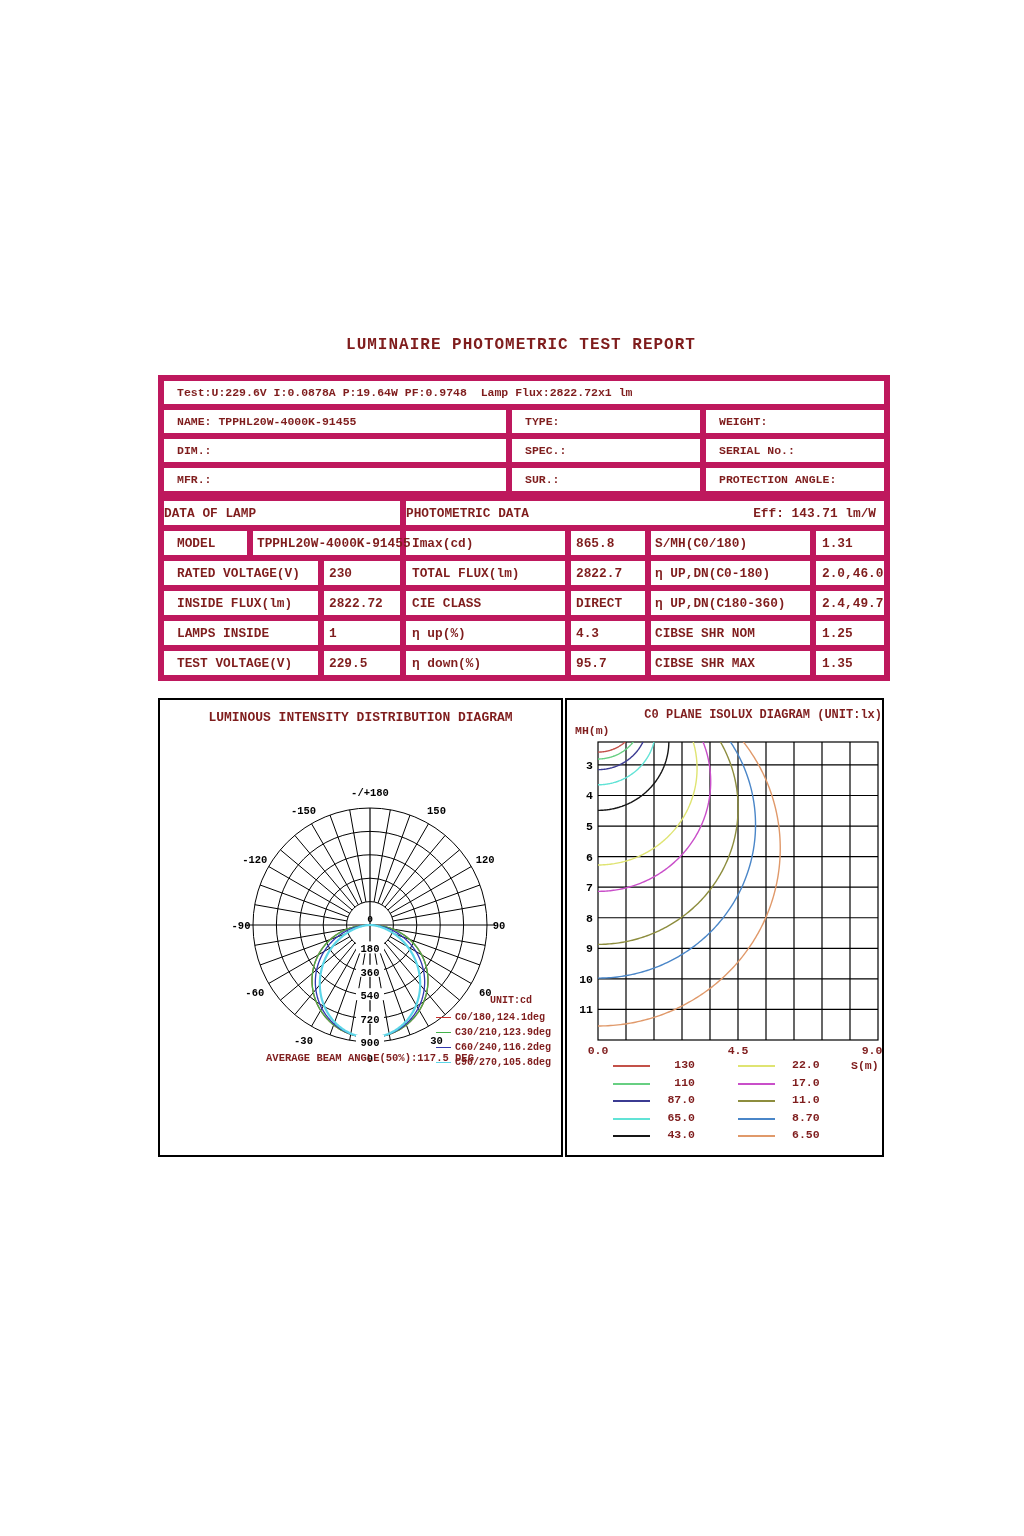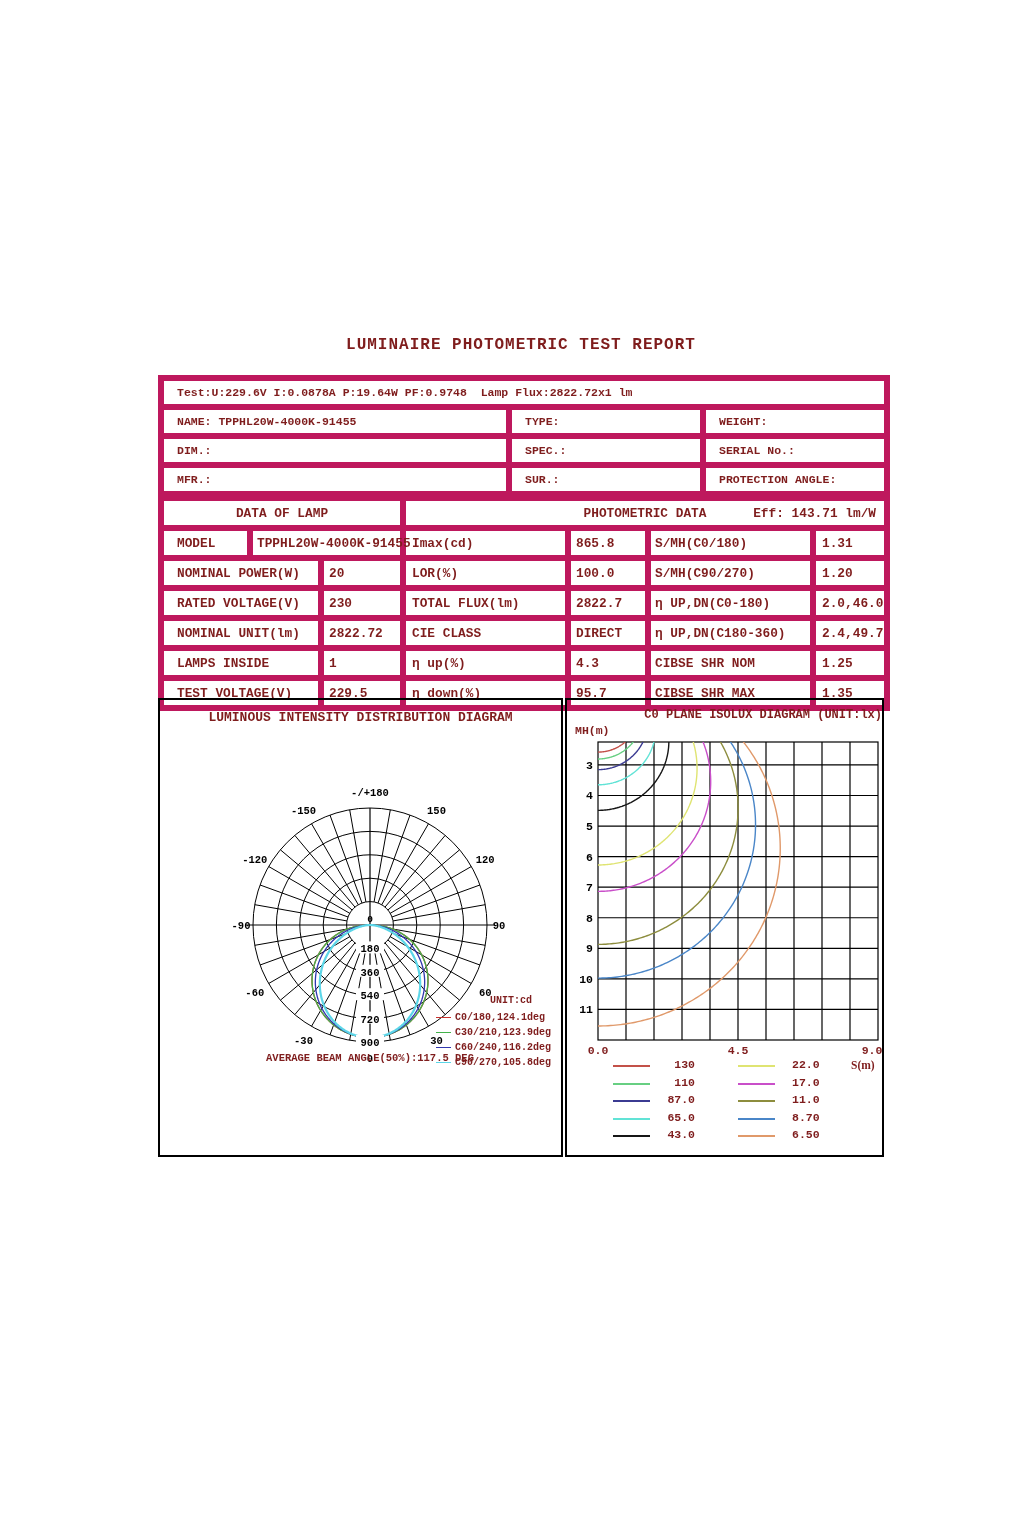--- a/index.html
+++ b/index.html
@@ -7,37 +7,37 @@
         font-family:"Liberation Mono",monospace;font-weight:bold;color:#7f1d1d;padding-left:12px;}
   .abs{position:absolute;}
   #doc-title{left:158px;top:336px;width:726px;text-align:center;font-size:16px;letter-spacing:1px;}
   table{border-collapse:collapse;table-layout:fixed;position:absolute;left:158px;background:#fff;}
   td{border:6px solid #be185d;white-space:pre;padding:0;vertical-align:middle;overflow:visible;}
   #info-table{top:375px;width:726px;}
   #info-table td{height:23px;font-size:11.5px;padding-left:13px;}
   #data-table{top:495px;width:726px;}
   #data-table td{height:24px;font-size:12.8px;}
   .pl13{padding-left:13px;} .pl6{padding-left:6px;} .pl5{padding-left:5px;} .pl4{padding-left:4px;}
-  .ctr{text-align:center;}
+  .ctr{text-align:left;}
   .relcell{position:relative;}
   .eff-right{position:absolute;right:8px;top:50%;transform:translateY(-50%);}
   #panel-left{left:158px;top:698px;width:401px;height:455px;border:2px solid #000;}
   #panel-right{left:565px;top:698px;width:315px;height:455px;border:2px solid #000;}
   .panel-svg{position:absolute;left:0;top:0;}
   #polar-title{left:0;top:10px;width:100%;text-align:center;font-size:13px;}
   #polar-unit{left:330px;top:295px;font-size:10px;}
   #polar-legend{left:276px;top:310px;}
   .pl-row{height:15px;line-height:15px;white-space:nowrap;font-size:10px;}
   .pl-swatch{display:inline-block;width:15px;height:0;border-top:1.7px solid #000;margin-right:4px;vertical-align:middle;}
   #polar-footer{left:40px;top:352px;width:340px;text-align:center;font-size:10.5px;}
   #isolux-title{left:0;top:8px;width:100%;text-align:right;font-size:12px;}
   #mh-label{left:8px;top:24px;font-size:11.5px;}
   .xtick{top:344px;width:44px;text-align:center;font-size:11.5px;}
   #xtick0{left:9px;text-align:center;} #xtick1{left:149px;} #xtick2{left:283px;}
-  #sm-label{left:284px;top:359px;font-size:11.5px;font-family:Liberation Serif, serif;}
+  #sm-label{left:284px;top:359px;font-size:11.5px;}
   #isolux-legend{left:0;top:357px;width:315px;}
   .il-row{position:relative;height:17.6px;font-size:11.5px;}
   .il-sw{position:absolute;top:8px;height:0;border-top:2px solid #000;width:37px;}
   .il-sw1{left:46px;} .il-sw2{left:171px;}
   .il-lb1{position:absolute;left:86px;width:42px;text-align:right;top:1px;}
   .il-lb2{position:absolute;left:225px;top:1px;}
   svg text{font-family:"Liberation Mono",monospace;font-weight:bold;fill:#000;}
 </style>
 </head>
 <body>
@@ -91,37 +91,29 @@
         </tr>
         <tr>
           <td class="pl13">MODEL</td>
           <td class="pl4" colspan="2">TPPHL20W-4000K-91455</td>
           <td class="pl6">Imax(cd)</td>
           <td class="pl5">865.8</td>
           <td class="pl4">S/MH(C0/180)</td>
           <td class="pl6">1.31</td>
         </tr>
         <tr>
-          <td class="pl13" colspan="2">NOMINAL POWER(W)</td>
-          <td class="pl5">20</td>
-          <td class="pl6">LOR(%)</td>
-          <td class="pl5">100.0</td>
-          <td class="pl4">S/MH(C90/270)</td>
-          <td class="pl6">1.20</td>
-        </tr>
-        <tr>
           <td class="pl13" colspan="2">RATED VOLTAGE(V)</td>
           <td class="pl5">230</td>
           <td class="pl6">TOTAL FLUX(lm)</td>
           <td class="pl5">2822.7</td>
           <td class="pl4">η UP,DN(C0-180)</td>
           <td class="pl6">2.0,46.0</td>
         </tr>
         <tr>
-          <td class="pl13" colspan="2">NOMINAL UNIT(lm)</td>
+          <td class="pl13" colspan="2">INSIDE FLUX(lm)</td>
           <td class="pl5">2822.72</td>
           <td class="pl6">CIE CLASS</td>
           <td class="pl5">DIRECT</td>
           <td class="pl4">η UP,DN(C180-360)</td>
           <td class="pl6">2.4,49.7</td>
         </tr>
         <tr>
           <td class="pl13" colspan="2">LAMPS INSIDE</td>
           <td class="pl5">1</td>
           <td class="pl6">η up(%)</td>

